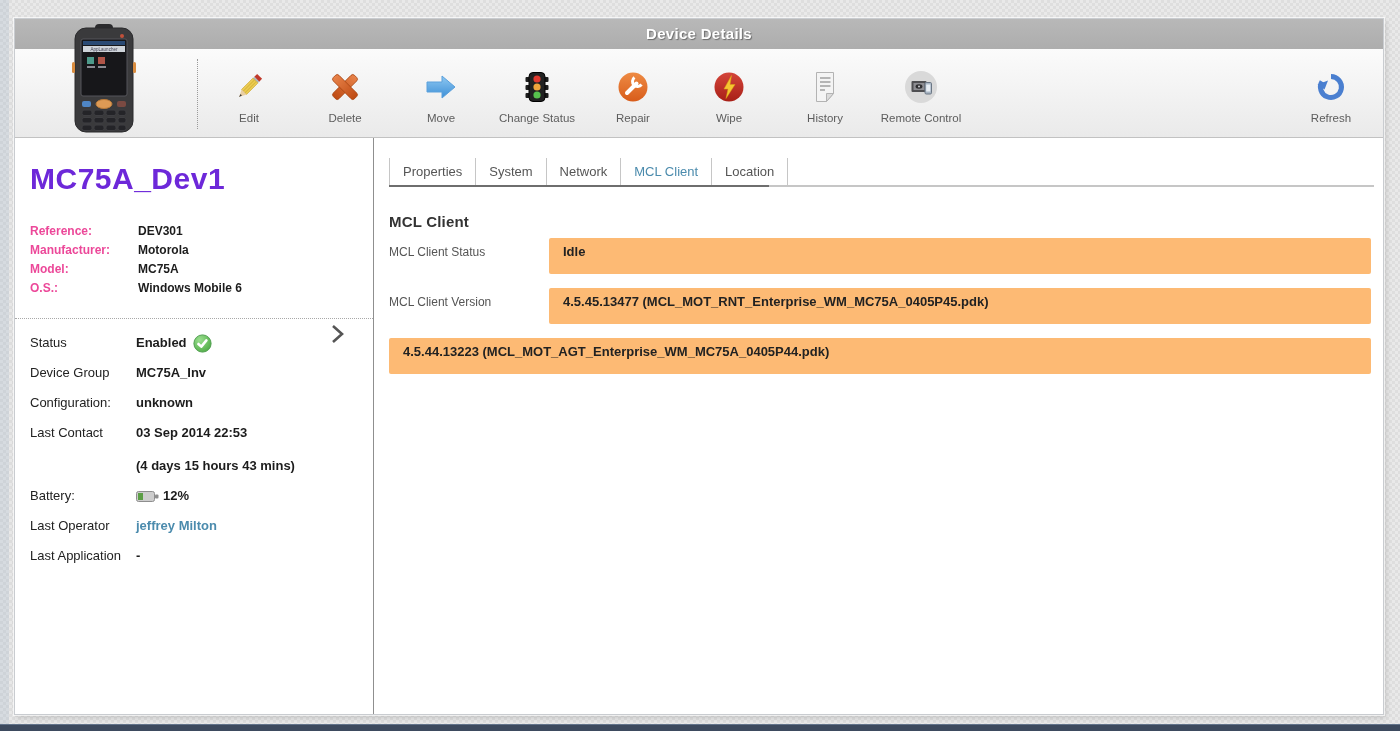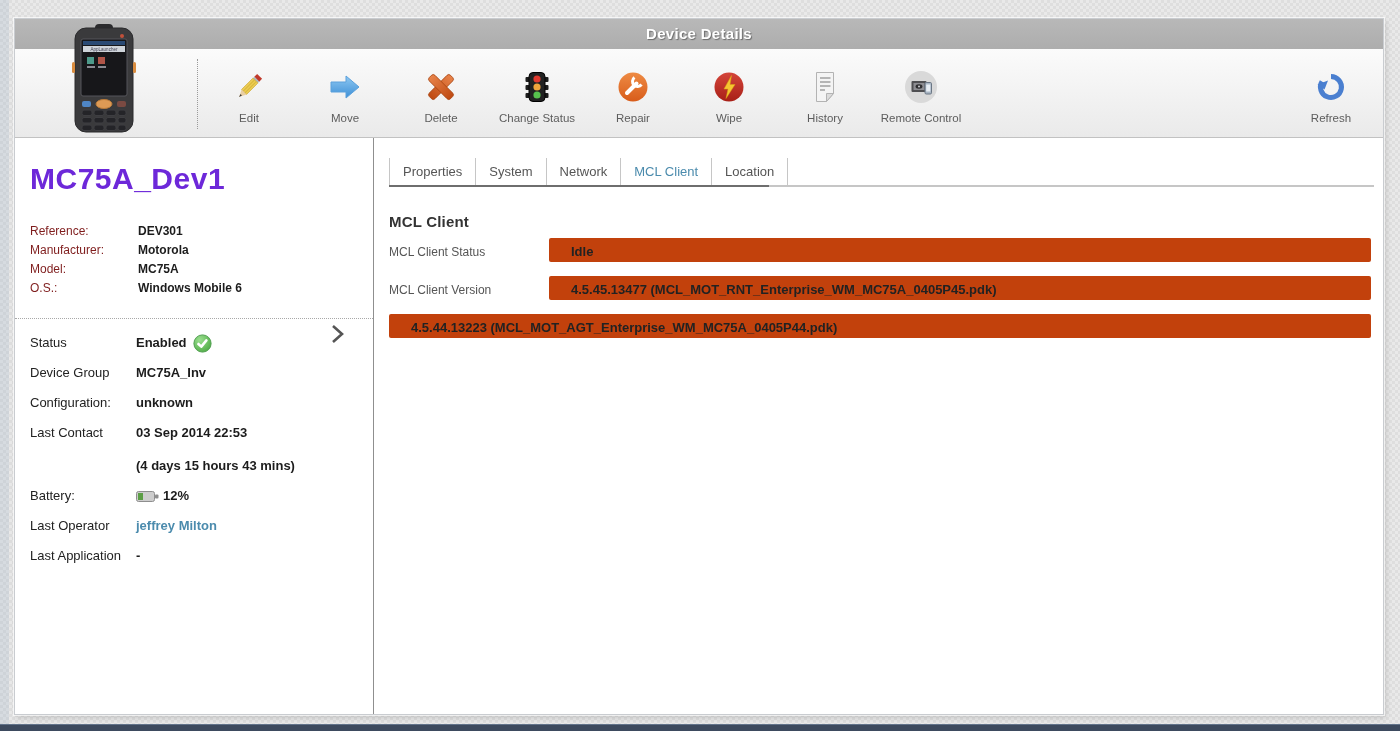--- a/index.html
+++ b/index.html
@@ -41,21 +41,21 @@
   }
   .tb-btn .ico { height:36px; display:flex; align-items:center; justify-content:center; }
   .tb-btn .lbl { font-size:11.5px; color:#5d5d5d; white-space:nowrap; }
   .tb-refresh { position:absolute; right:10px; top:0; bottom:0; width:84px; display:flex; align-items:center; }
 
   .content { display:flex; height:576px; }
   .left-panel { width:359px; border-right:1px solid #8f8f8f; padding:24px 12px 0 15px; position:relative; }
   .device-name { font-size:30px; font-weight:bold; color:#6d28d9; letter-spacing:.5px; }
   .info-block { margin-top:26px; }
   .info-row { display:flex; line-height:19px; font-size:12px; }
-  .info-row .k { width:108px; color:#7f1d1d; }
+  .info-row .k { width:108px; color:#ec4899;font-weight:bold; }
   .info-row .v { font-weight:bold; color:#1c1c1c; }
   .dotted-sep { border-top:1px dotted #a8a8a8; margin:20px -12px 14px -15px; }
   .status-block { position:relative; margin-top:14px; }
   .chevron { position:absolute; right:16px; top:-10px; cursor:pointer; }
   .st-row { display:flex; margin-bottom:10px; font-size:13px; line-height:20px; }
   .st-row .k { width:106px; color:#222; flex-shrink:0; }
   .st-row .v { font-weight:bold; color:#1c1c1c; display:flex; align-items:center; gap:6px;text-align:center; }
   .st-ago { font-weight:bold; color:#1c1c1c; margin:4px 0 10px 106px; font-size:13px; line-height:20px; }
   .link { color:#4b8bad; font-weight:bold; cursor:pointer; }
 
@@ -69,22 +69,22 @@
   .tab.active { color:#4b8bad; }
   .tabs-underline {
     height:2px; width:985px; margin-top:0;
     background:linear-gradient(to right, #6e6e6e 0, #6e6e6e 380px, #c6c6c6 380px, #c6c6c6 100%);
   }
   .panel-heading { margin-top:26px; font-size:15px; font-weight:bold; color:#333; letter-spacing:.2px; }
   .fields { margin-top:8px; }
   .field-row { display:flex; margin-bottom:14px; }
   .field-row .k { width:160px; font-size:12px; color:#555; padding-top:7px; flex-shrink:0; }
   .field-row .v {
-    flex:1; margin-right:12px; height:24px; line-height:28px; background:#c2410c;
-    border-radius:2px; padding:0 22px; font-size:13px; font-weight:bold; color:#222;
+    flex:1; margin-right:12px; height:36px; line-height:28px; background:#fdba74;
+    border-radius:2px; padding:0 14px; font-size:13px; font-weight:bold; color:#222;
     white-space:nowrap; overflow:hidden;
   }
 </style>
 </head>
 <body>
 
 <div class="edge-left"></div>
 <div class="bottom-bar"></div>
 
 <div class="window">
@@ -146,47 +146,47 @@
             </g>
           </svg>
         </span>
         <span class="lbl">Edit</span>
       </div>
 
       <div class="tb-btn">
         <span class="ico">
           <svg width="34" height="34" viewBox="0 0 34 34">
             <defs>
-                <linearGradient id="gBlue" x1="0" y1="0" x2="0" y2="1">
-              <stop offset="0" stop-color="#8ec8f2"></stop>
-                  <stop offset="1" stop-color="#3d8fd6"></stop>
-            </linearGradient>
-              </defs>
-            <polygon points="3,12 18,12 18,6 31,17 18,28 18,22 3,22" fill="url(#gBlue)" stroke="#5aa0dc"></polygon>
-          </svg>
-        </span>
-        <span class="lbl">Move</span>
-      </div>
-
-      <div class="tb-btn">
-        <span class="ico">
-          <svg width="34" height="34" viewBox="0 0 34 34">
-            <defs>
                 <linearGradient id="gOr2" x1="0" y1="0" x2="0" y2="1">
               <stop offset="0" stop-color="#e8834a"></stop>
                   <stop offset="1" stop-color="#bf4a12"></stop>
             </linearGradient>
               </defs>
             <g fill="url(#gOr2)" stroke="#a84410" stroke-width=".8">
               <rect x="13" y="2" width="8" height="30" rx="2.5" transform="rotate(45 17 17)"></rect>
               <rect x="13" y="2" width="8" height="30" rx="2.5" transform="rotate(-45 17 17)"></rect>
             </g>
           </svg>
         </span>
         <span class="lbl">Delete</span>
+      </div>
+
+      <div class="tb-btn">
+        <span class="ico">
+          <svg width="34" height="34" viewBox="0 0 34 34">
+            <defs>
+                <linearGradient id="gBlue" x1="0" y1="0" x2="0" y2="1">
+              <stop offset="0" stop-color="#8ec8f2"></stop>
+                  <stop offset="1" stop-color="#3d8fd6"></stop>
+            </linearGradient>
+              </defs>
+            <polygon points="3,12 18,12 18,6 31,17 18,28 18,22 3,22" fill="url(#gBlue)" stroke="#5aa0dc"></polygon>
+          </svg>
+        </span>
+        <span class="lbl">Move</span>
       </div>
 
       <div class="tb-btn">
         <span class="ico">
           <svg width="34" height="34" viewBox="0 0 34 34">
             <rect x="5.5" y="7" width="4" height="5" rx="1" fill="#1d1d1d"></rect>
             <rect x="5.5" y="15" width="4" height="5" rx="1" fill="#1d1d1d"></rect>
             <rect x="5.5" y="23" width="4" height="5" rx="1" fill="#1d1d1d"></rect>
             <rect x="24.5" y="7" width="4" height="5" rx="1" fill="#1d1d1d"></rect>
             <rect x="24.5" y="15" width="4" height="5" rx="1" fill="#1d1d1d"></rect>

